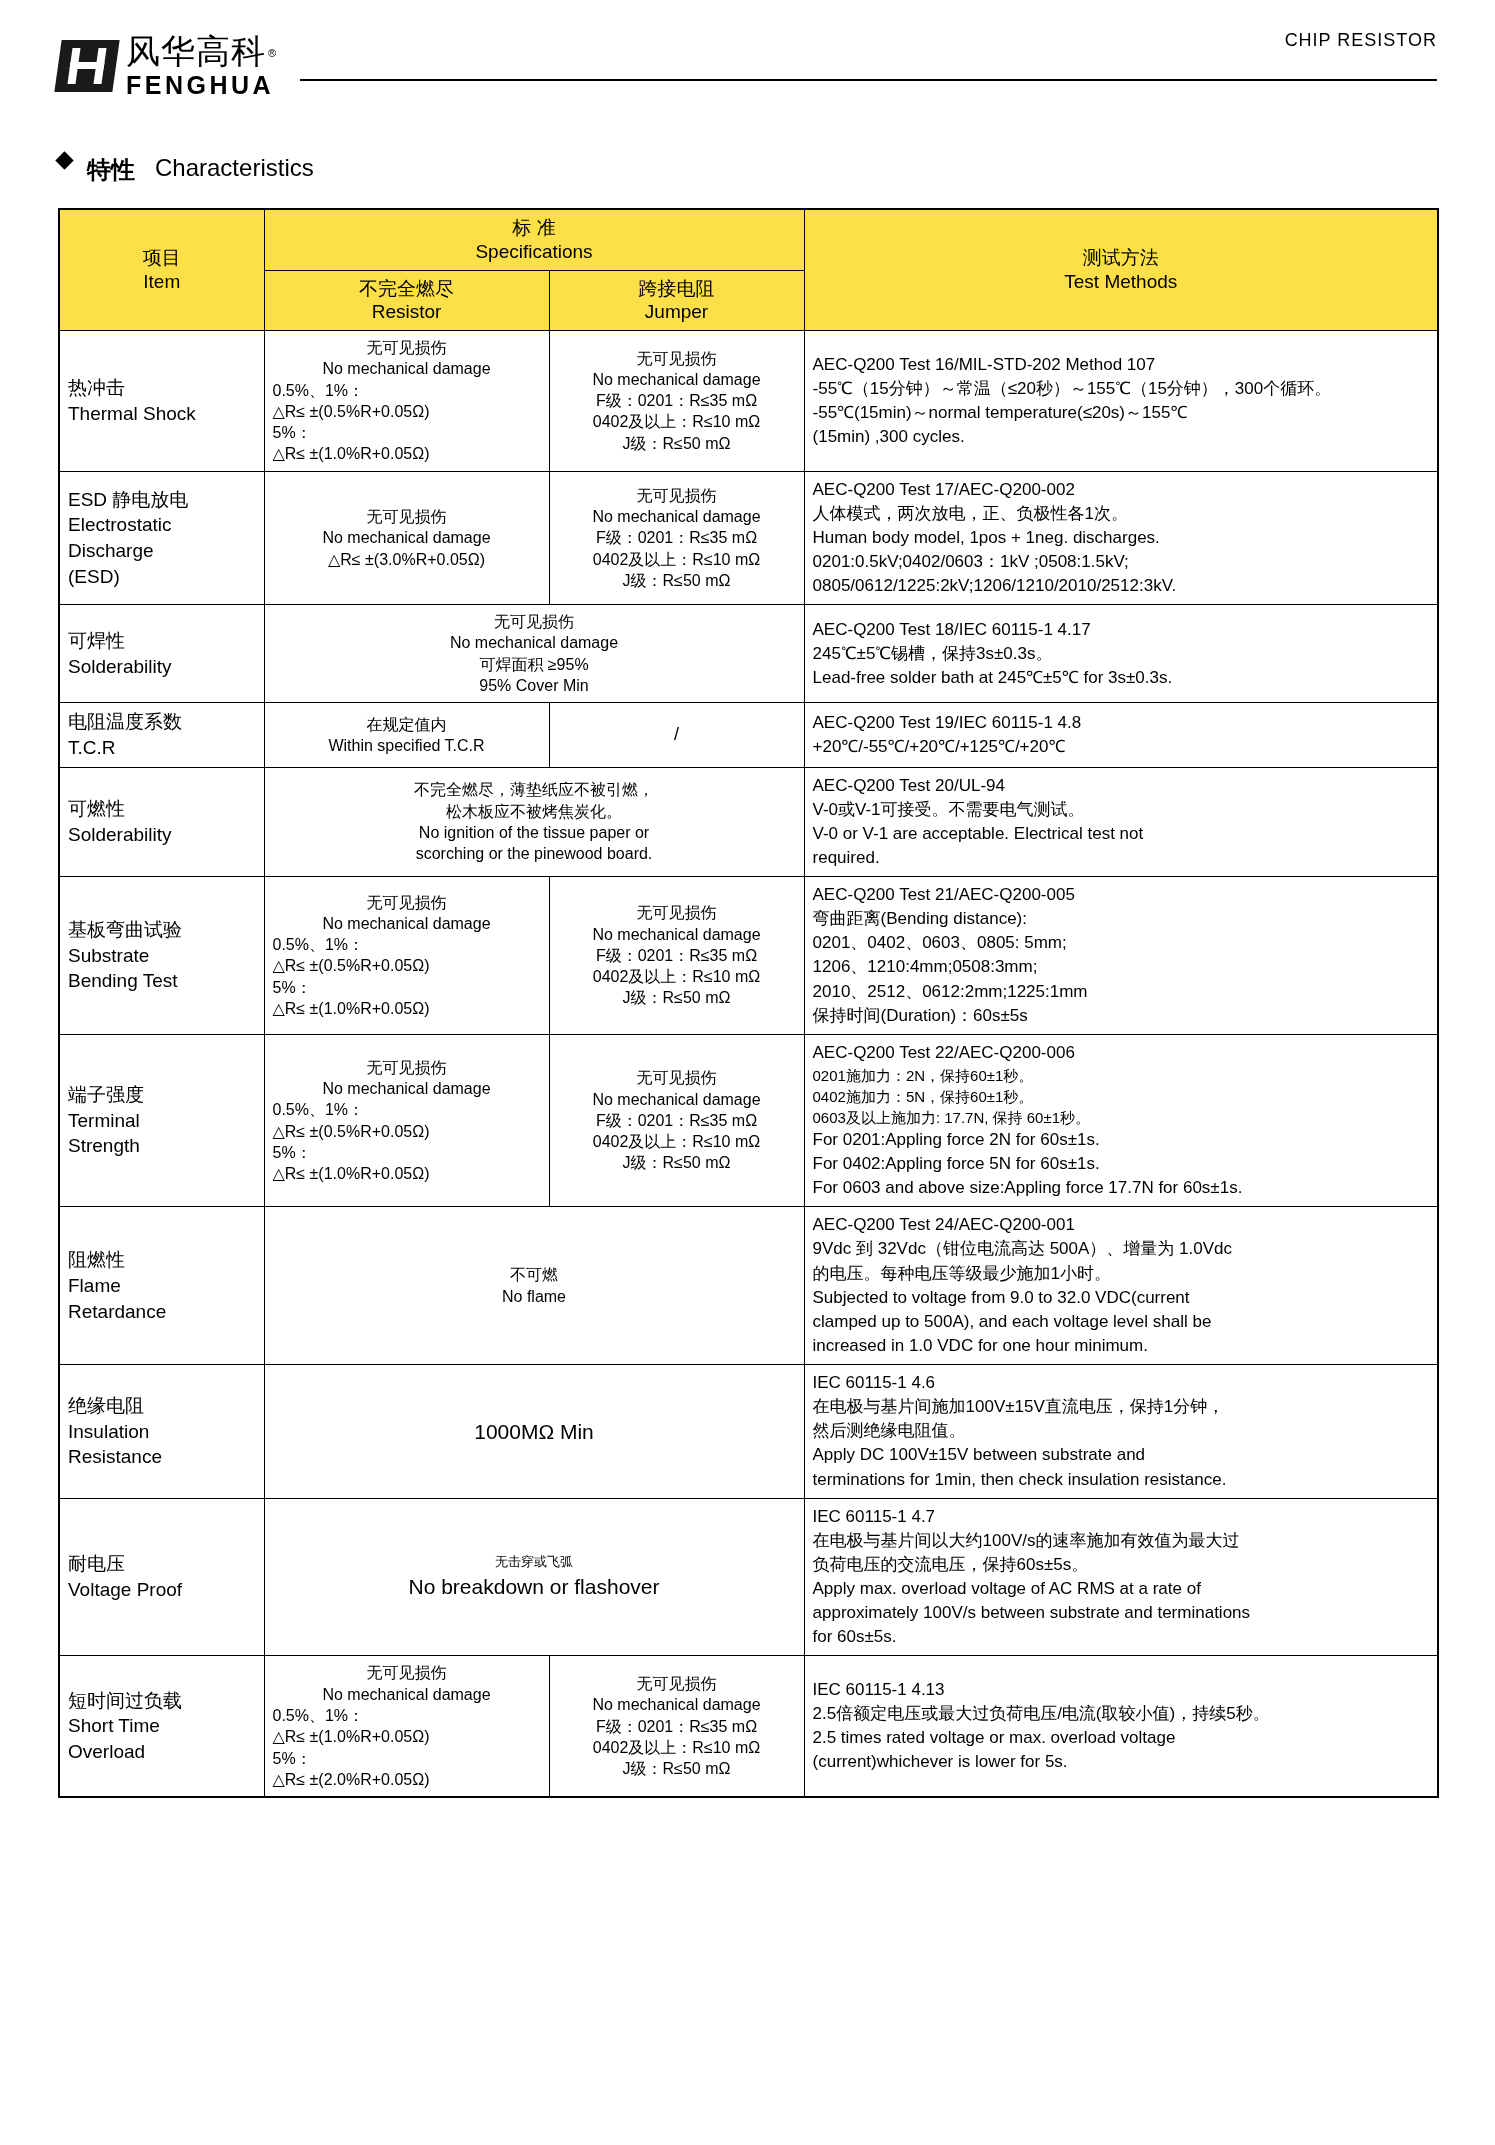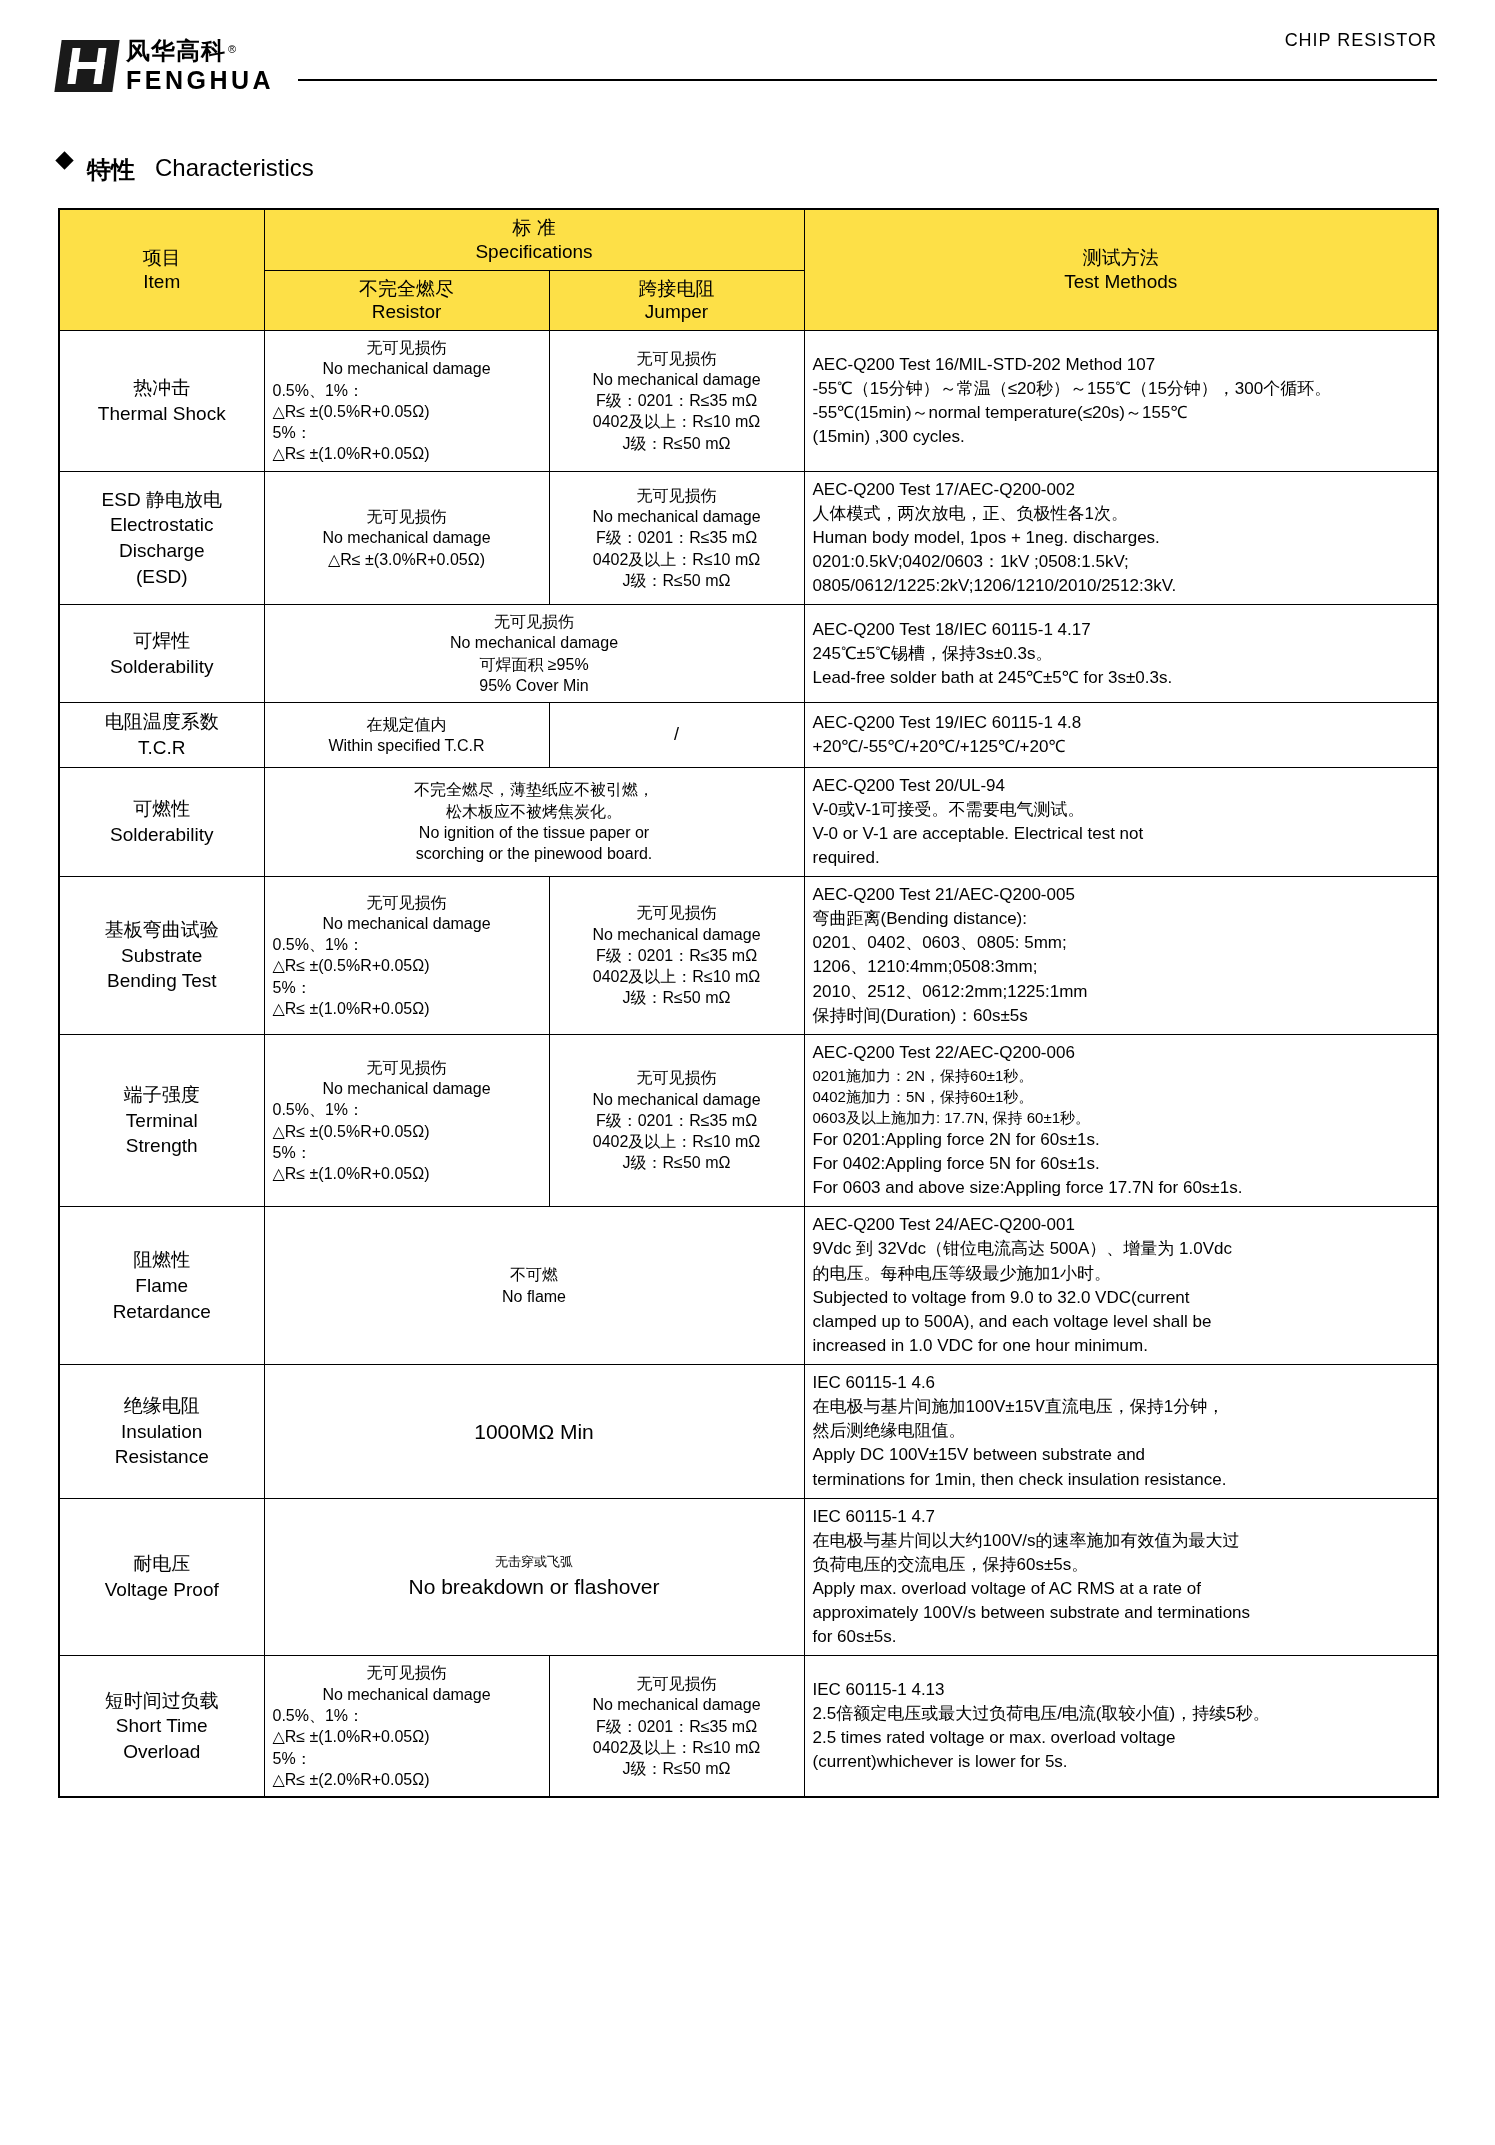--- a/index.html
+++ b/index.html
@@ -69,22 +69,22 @@
     background: #fff;
     z-index: 3;
   }
   .logo-text {
     display: flex;
     flex-direction: column;
     justify-content: center;
     line-height: 1;
   }
   .logo-cn {
-    font-size: 24px;
-    font-weight: bold;
+    font-size: 34px;
+    font-weight: normal;
     letter-spacing: 1px;
   }
   .logo-en {
     font-size: 25px;
     font-weight: bold;
     letter-spacing: 3.5px;
     margin-top: 5px;
   }
   .logo-reg {
     font-size: 11px;
@@ -150,21 +150,21 @@
     text-align: center;
     font-size: 19px;
     line-height: 1.25;
   }
   .col-item { width: 205px; }
   .col-res  { width: 285px; }
   .col-jmp  { width: 255px; }
   .col-test { width: 634px; }
 
   .item-cell {
-    text-align: center;
+    text-align: left;
     font-size: 19px;
     line-height: 1.35;
   }
   .item-cell .cn { display:block; }
   .item-cell .en { display:block; }
 
   .spec-cell {
     font-size: 16px;
     line-height: 1.33;
   }

